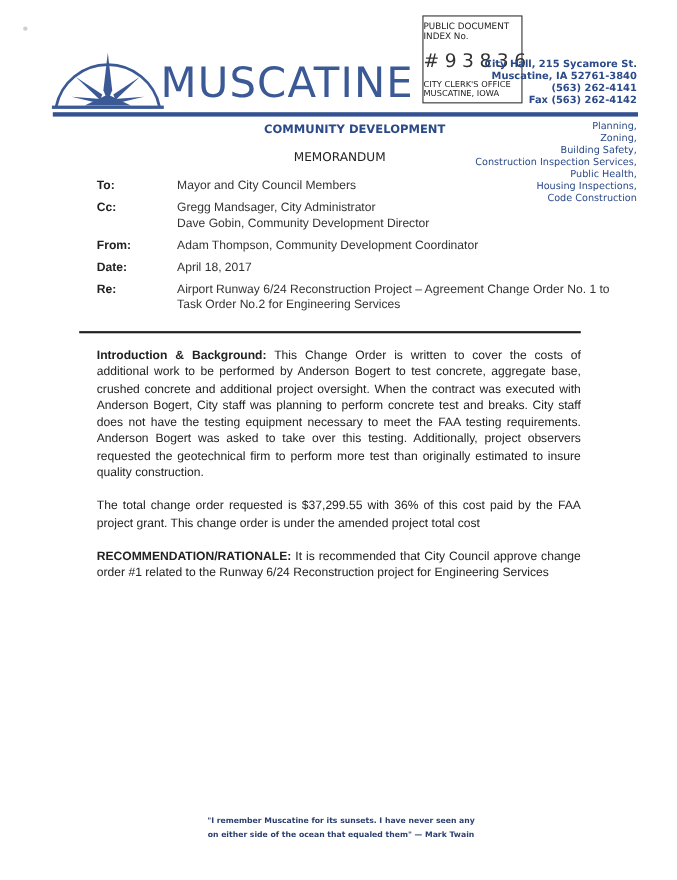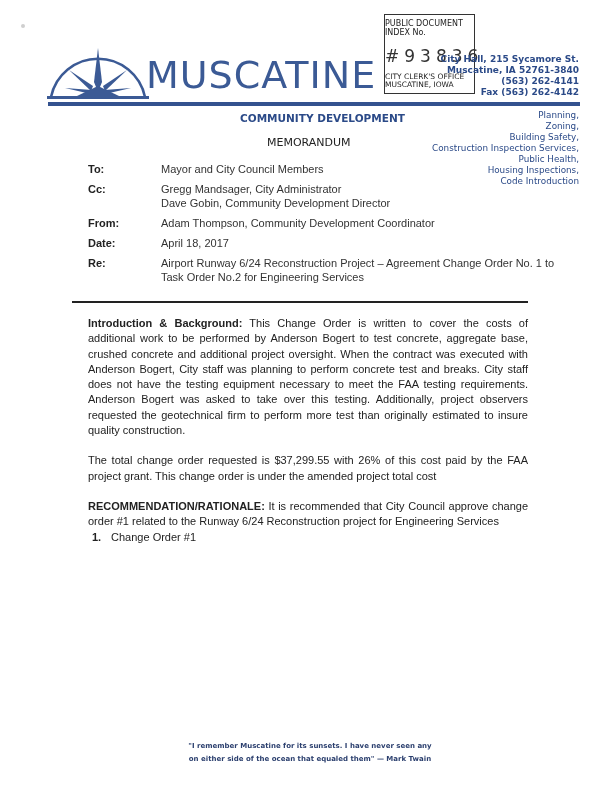--- a/index.html
+++ b/index.html
@@ -88,21 +88,21 @@
 <div class="dept">COMMUNITY DEVELOPMENT</div>
 <div class="memo-title">MEMORANDUM</div>
 
 <div class="services">
   <div>Planning,</div>
   <div>Zoning,</div>
   <div>Building Safety,</div>
   <div>Construction Inspection Services,</div>
   <div>Public Health,</div>
   <div>Housing Inspections,</div>
-  <div>Code Introduction</div>
+  <div>Code Construction</div>
 </div>
 
 <div class="fields">
   <div class="field">
     <div class="label">To:</div>
     <div class="value">
       <div>Mayor and City Council Members</div>
     </div>
   </div>
   <div class="field">
@@ -130,23 +130,20 @@
       <div>Airport Runway 6/24 Reconstruction Project – Agreement Change Order No. 1 to</div>
       <div>Task Order No.2 for Engineering Services</div>
     </div>
   </div>
 </div>
 
 <div class="divider"></div>
 
 <div class="body">
   <p><b>Introduction &amp; Background:</b><span> This Change Order is written to cover the costs of additional work to be performed by Anderson Bogert to test concrete, aggregate base, crushed concrete and additional project oversight. When the contract was executed with Anderson Bogert, City staff was planning to perform concrete test and breaks. City staff does not have the testing equipment necessary to meet the FAA testing requirements. Anderson Bogert was asked to take over this testing. Additionally, project observers requested the geotechnical firm to perform more test than originally estimated to insure quality construction.</span></p>
-  <p>The total change order requested is $37,299.55 with 26% of this cost paid by the FAA project grant. This change order is under the amended project total cost</p>
+  <p>The total change order requested is $37,299.55 with 36% of this cost paid by the FAA project grant. This change order is under the amended project total cost</p>
   <p style="margin-bottom:0"><b>RECOMMENDATION/RATIONALE:</b><span>  It is recommended that City Council approve change order #1 related to the Runway 6/24 Reconstruction project for Engineering Services</span></p>
-  <div class="list">
-    <div><span class="num">1.</span> <span>Change Order #1</span></div>
-  </div>
 </div>
 
 <div class="footer">
   <div>"I remember Muscatine for its sunsets. I have never seen any</div>
   <div>on either side of the ocean that equaled them" — Mark Twain</div>
 </div>
 
 </body></html>

